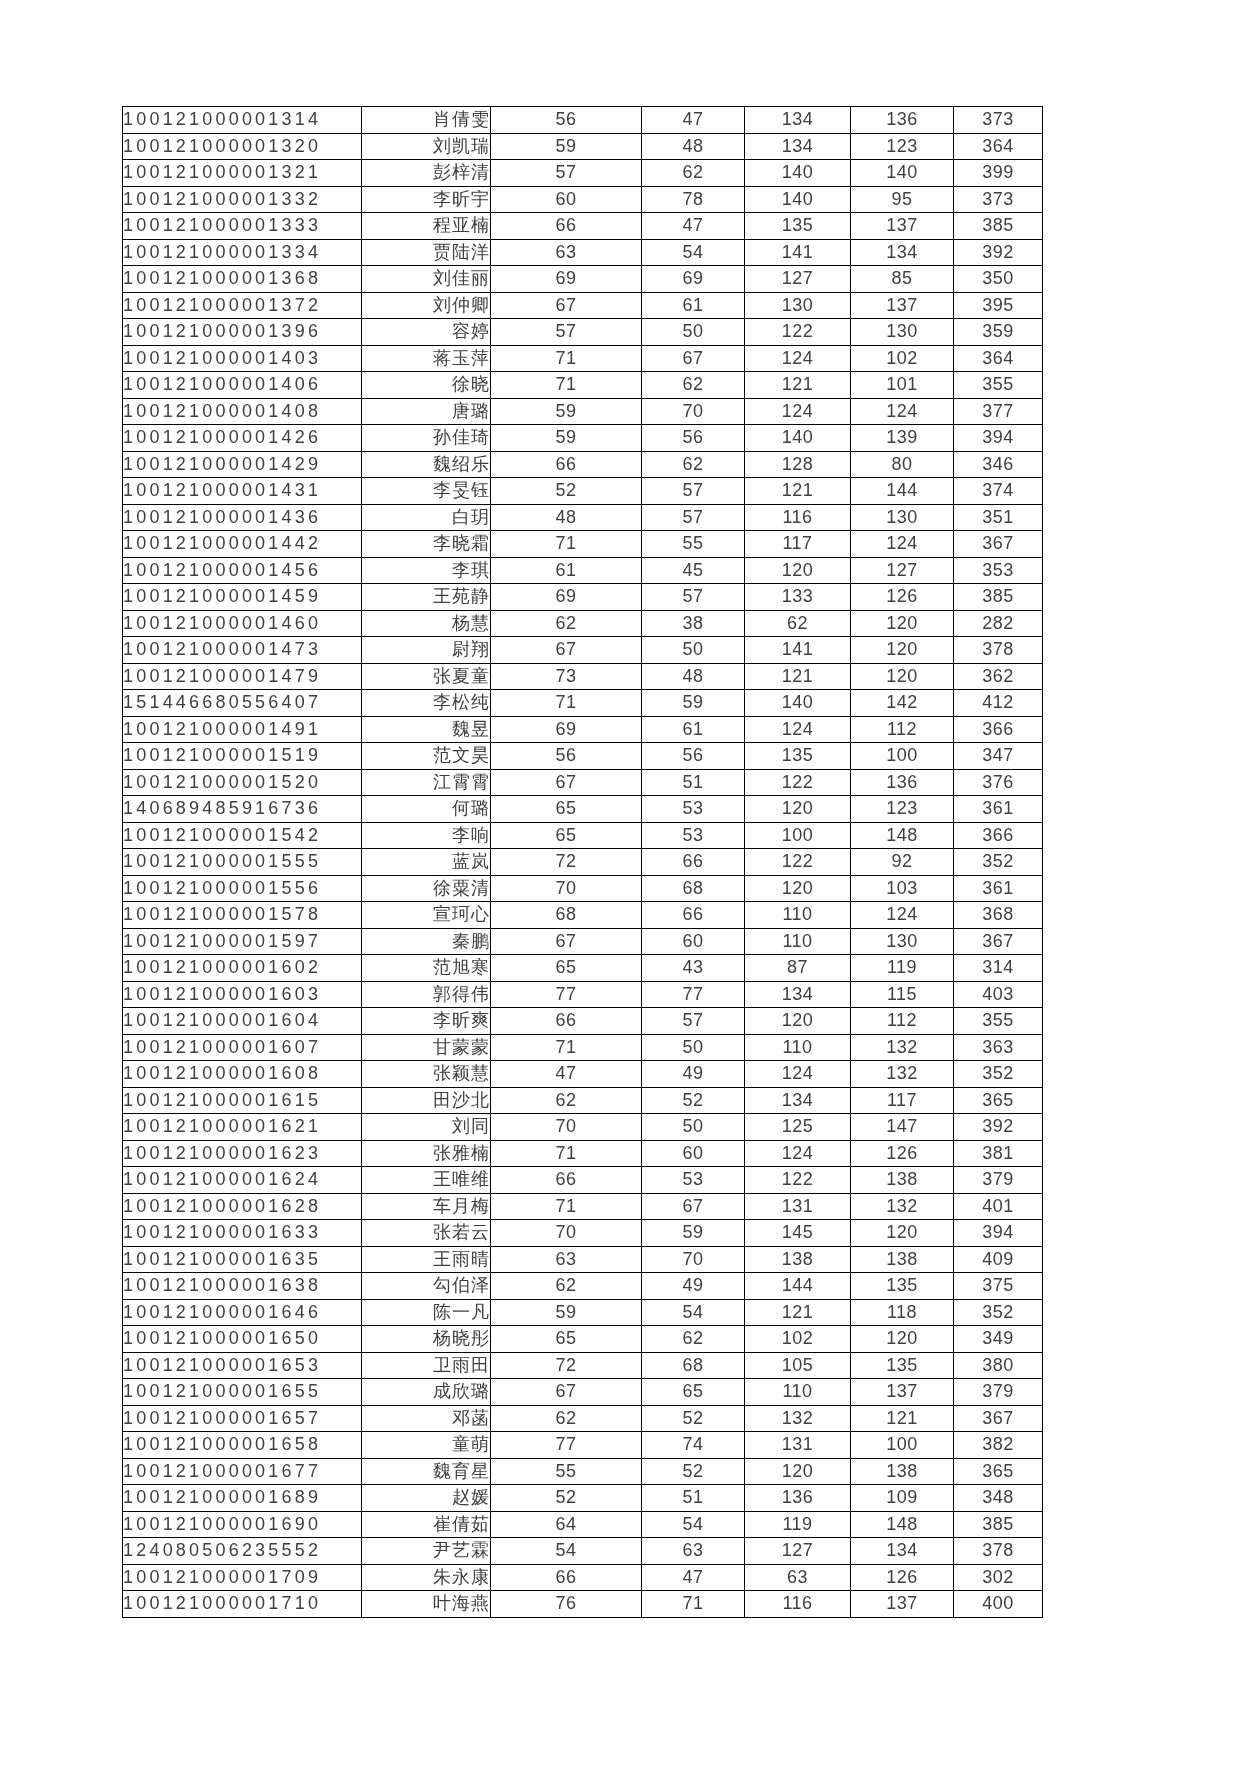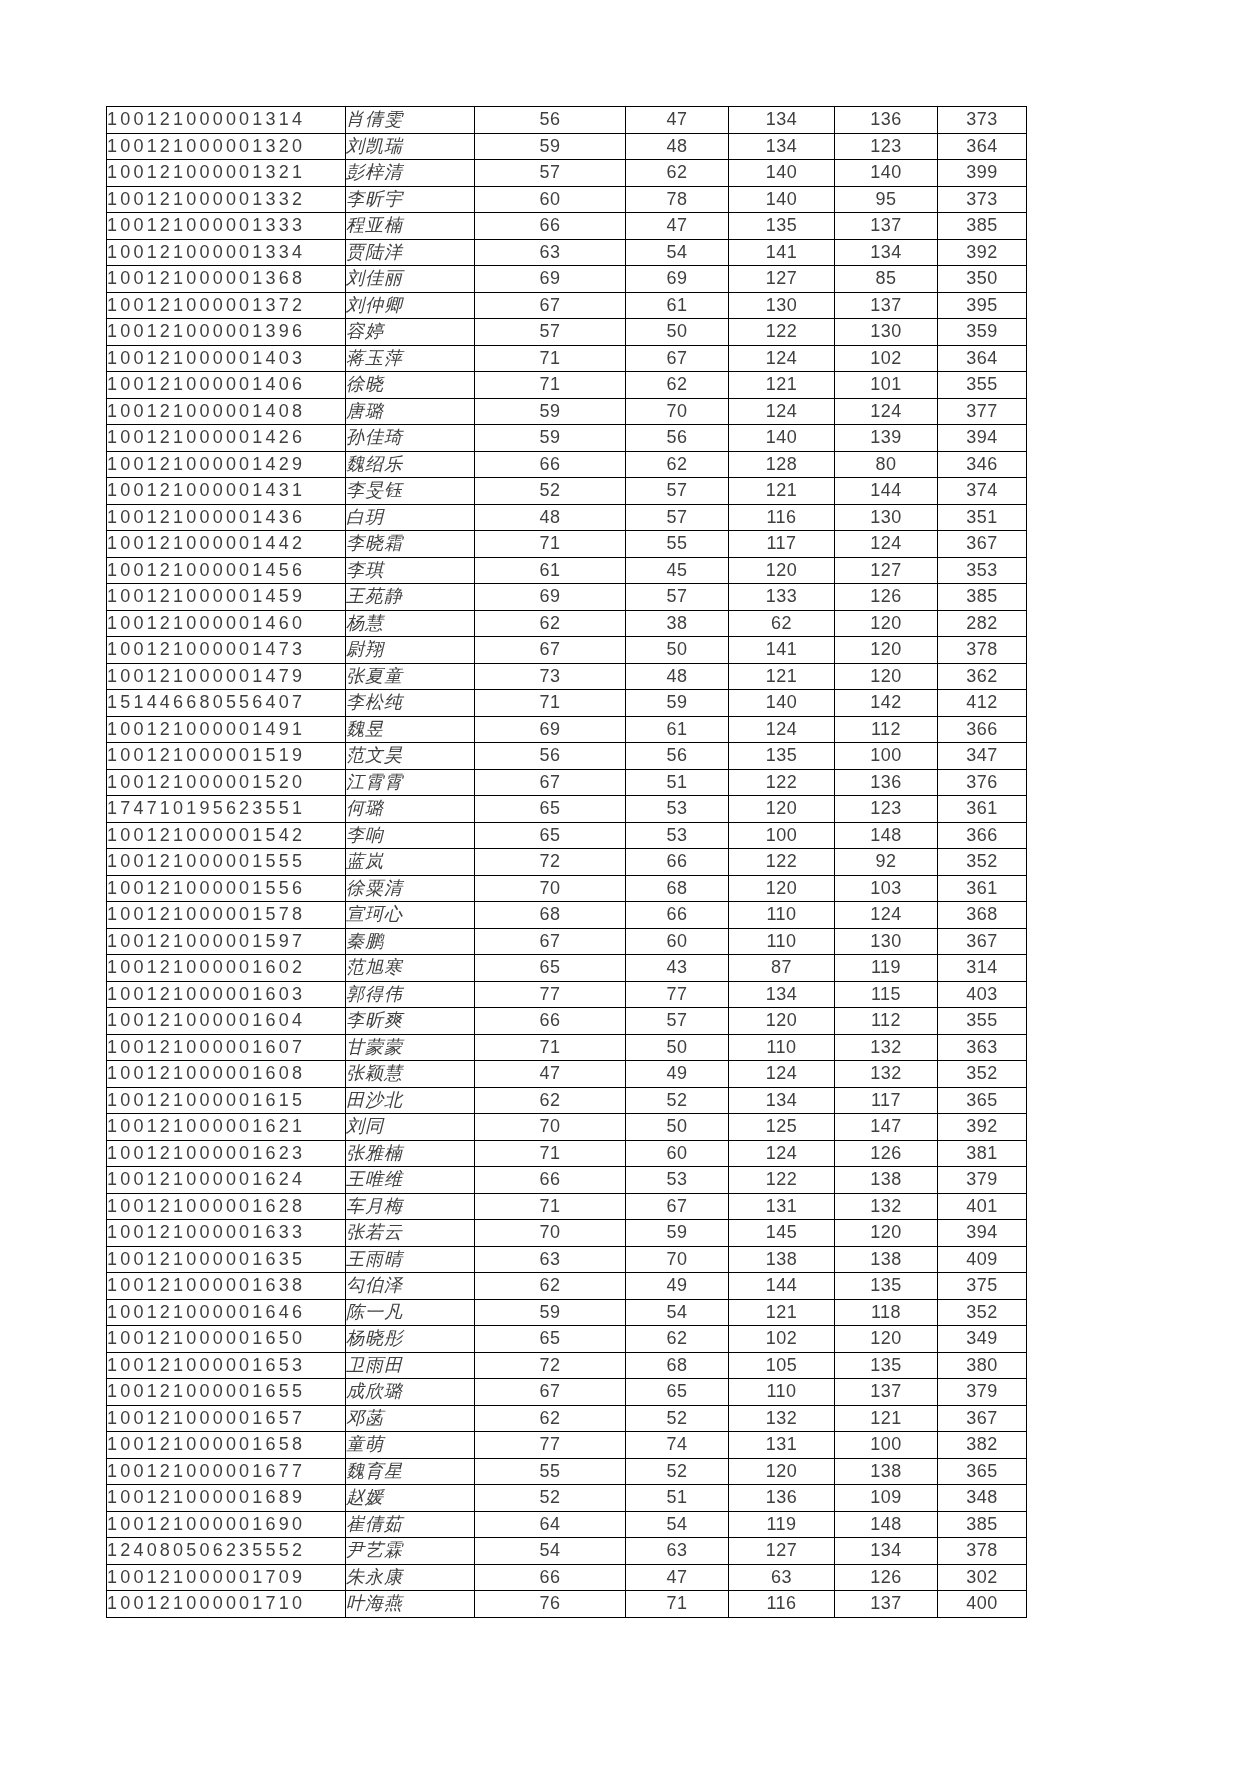--- a/index.html
+++ b/index.html
@@ -16,43 +16,43 @@
   }
   .sheet {
     position: absolute;
     left: 106px;
     top: 106px;
   }
   table.score-table {
     border-collapse: collapse;
     table-layout: fixed;
     width: 920px;
+    margin-left: 16px;
   }
   table.score-table td {
     border: 1px solid #000000;
     height: 25.5px;
     padding: 0;
     font-size: 18px;
     color: #3f3f3f;
     white-space: nowrap;
     overflow: hidden;
     line-height: 25.5px;
     vertical-align: middle;
   }
   td.c0 { 
     padding-left: 5px;
     text-align: left;
     letter-spacing: 3.2px;
     font-size: 17px;
   }
   td.c1 { 
     padding-left: 5px;
-    text-align: left;
+    text-align: right;
     letter-spacing: 1px;
-    font-style: italic;
   }
   td.c2, td.c3, td.c4, td.c5, td.c6 {
     text-align: center;
     letter-spacing: 0.5px;
   }
 </style>
 </head>
 <body>
 
 <div class="sheet">
@@ -295,21 +295,21 @@
         <tr>
           <td class="c0">100121000001520</td>
           <td class="c1">江霄霄</td>
           <td class="c2">67</td>
           <td class="c3">51</td>
           <td class="c4">122</td>
           <td class="c5">136</td>
           <td class="c6">376</td>
         </tr>
         <tr>
-          <td class="c0">174710195623551</td>
+          <td class="c0">140689485916736</td>
           <td class="c1">何璐</td>
           <td class="c2">65</td>
           <td class="c3">53</td>
           <td class="c4">120</td>
           <td class="c5">123</td>
           <td class="c6">361</td>
         </tr>
         <tr>
           <td class="c0">100121000001542</td>
           <td class="c1">李响</td>

